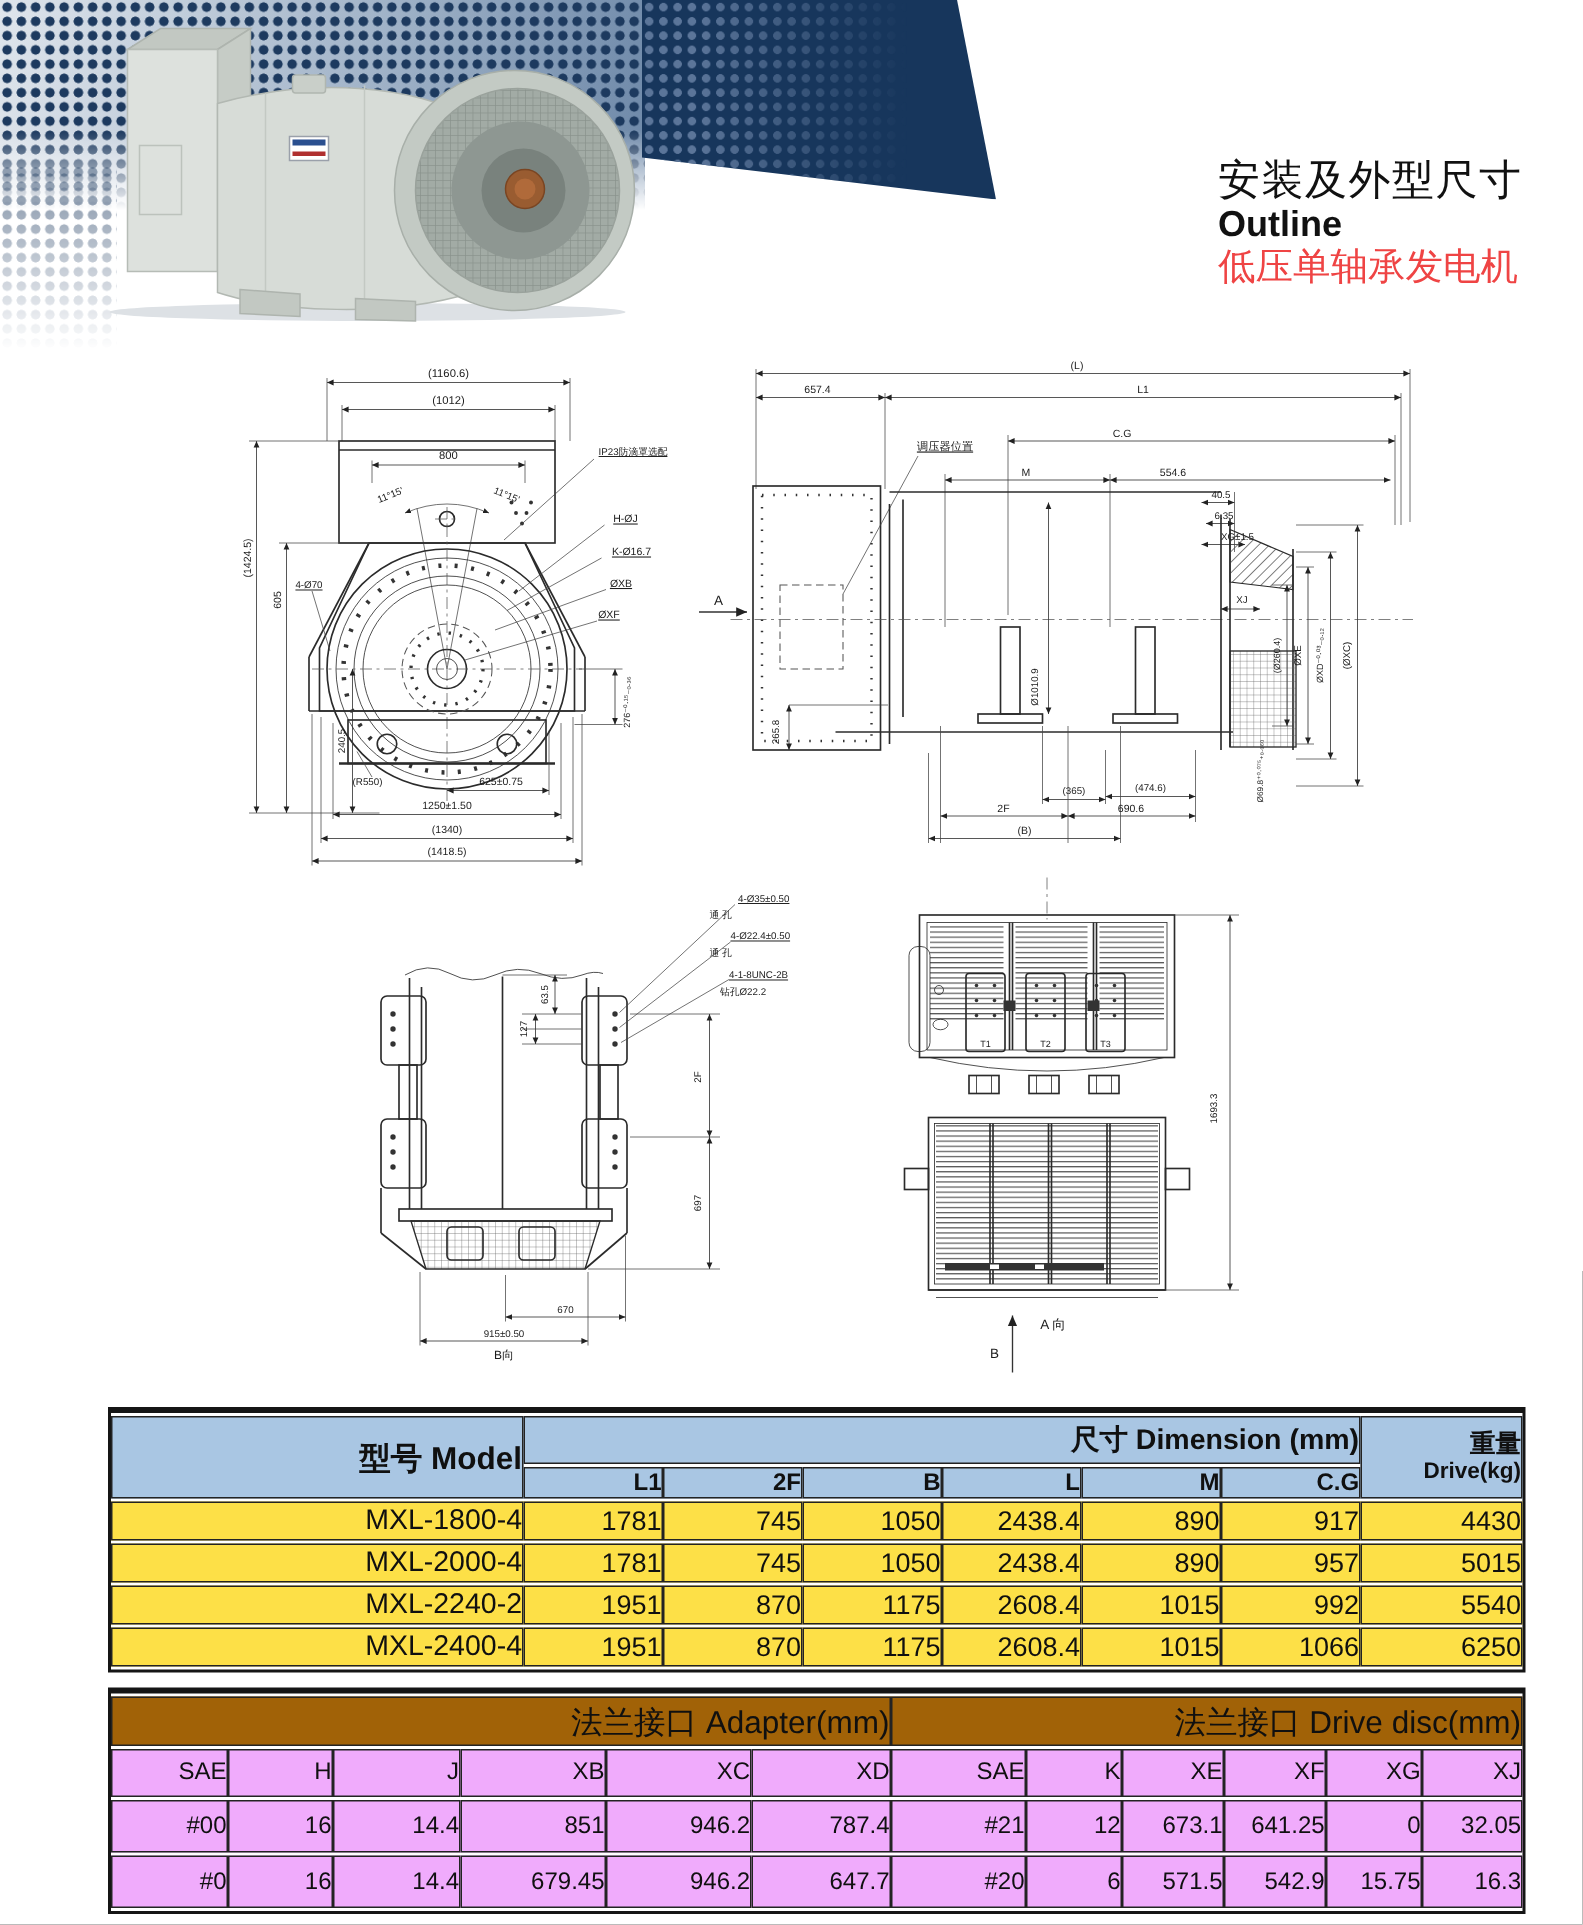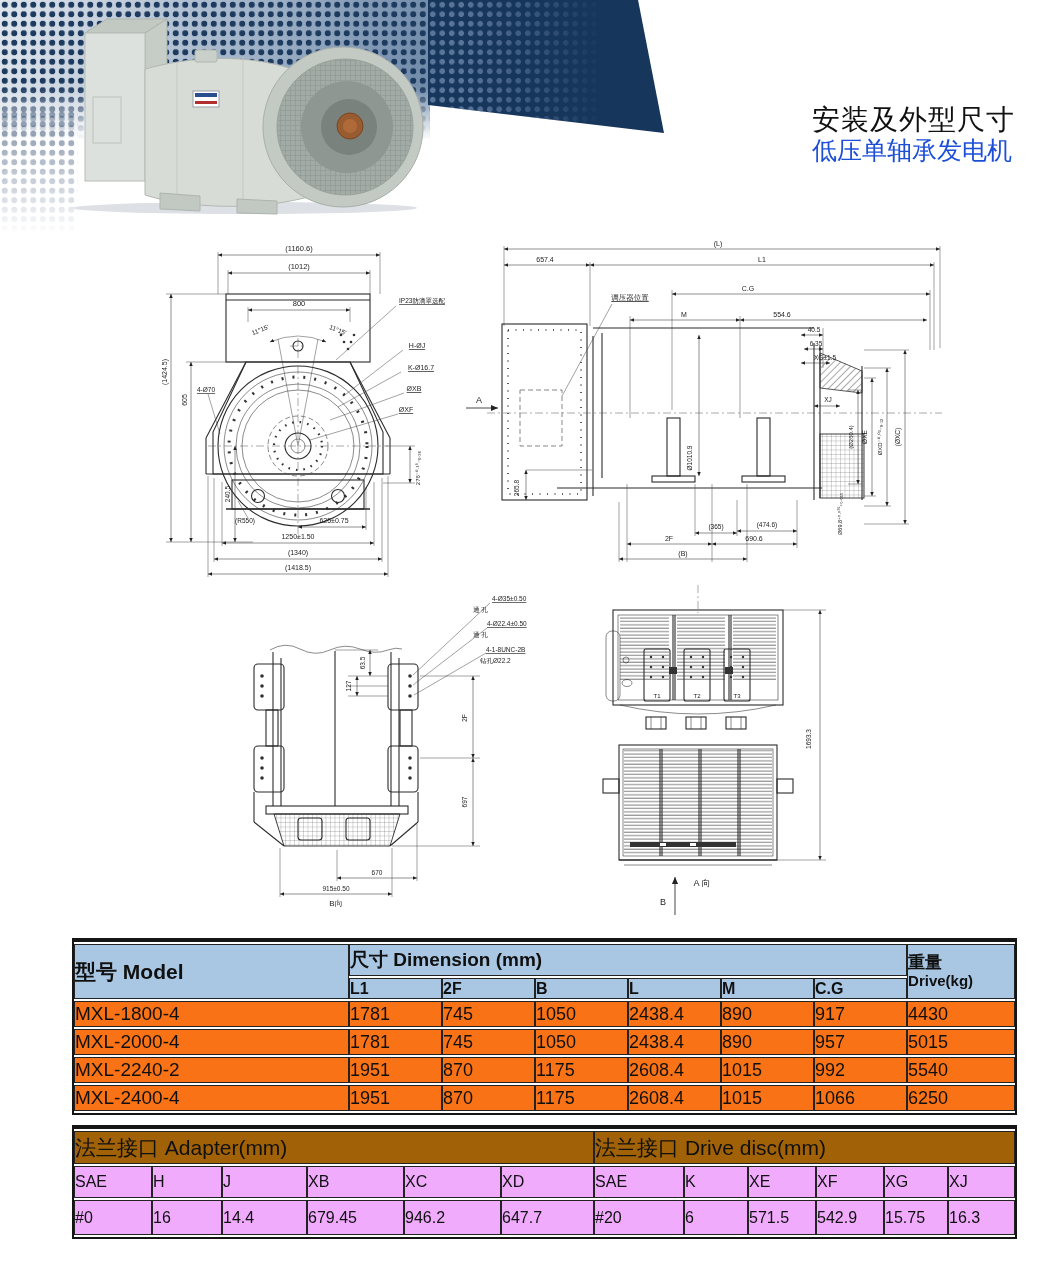--- a/index.html
+++ b/index.html
@@ -20,21 +20,21 @@
   .navy{position:absolute;left:428px;top:0;width:236px;height:133px;background:#17365c;
         clip-path:polygon(0 0,89% 0,100% 100%,0 79%)}
   .navy-dots{position:absolute;inset:0;
     background-image:radial-gradient(circle,#5b7599 2.6px,rgba(91,117,153,0) 3px);
     background-size:9.5px 9.5px;
     -webkit-mask-image:linear-gradient(to right,#000 15%,transparent 75%);
     mask-image:linear-gradient(to right,#000 15%,transparent 75%)}
   .titleblock{position:absolute;left:812px;top:104px;width:238px;line-height:1.15}
   .tb1{font-size:28px;font-weight:normal;letter-spacing:1px}
   .tb2{font-size:24px;font-weight:bold}
-  .tb3{font-size:25px;font-weight:400;color:#1d4ed8}
+  .tb3{font-size:25px;font-weight:400;color:#ef4444}
   .tb4{font-size:25px;font-weight:400;color:#1a1a1a}
   
   svg.draw{position:absolute;overflow:visible}
   .o{fill:none;stroke:#2b2b2b;stroke-width:1.1}
   .o2{fill:none;stroke:#2b2b2b;stroke-width:1.6}
   .t{fill:none;stroke:#2b2b2b;stroke-width:.55}
   .e{fill:none;stroke:#444;stroke-width:.5}
   .d{fill:none;stroke:#333;stroke-width:.55;marker-start:url(#ar);marker-end:url(#ar)}
   .d2{fill:none;stroke:#333;stroke-width:.9;marker-end:url(#ar)}
   .c{fill:none;stroke:#555;stroke-width:.5;stroke-dasharray:8 3 2 3}
@@ -43,24 +43,24 @@
   .bolt{fill:none;stroke:#333;stroke-width:3;stroke-dasharray:2 9}
   .bolt2{fill:none;stroke:#333;stroke-width:2.2;stroke-dasharray:1.6 6}
   .ht{fill:url(#htp);stroke:#2b2b2b;stroke-width:.8}
   .ms{fill:url(#msp);stroke:#2b2b2b;stroke-width:.9}
   .lv{fill:url(#lvp);stroke:none}
   .dk{fill:#333;stroke:none}
   .labels text{fill:#1c1c1c;font-family:"Liberation Sans","DejaVu Sans",sans-serif}
   
   table.tbl{position:absolute;border-collapse:separate;border-spacing:0 2px;
     border:2.5px solid #151515;border-top-width:4px;background:#fff;table-layout:fixed;
-    text-align:left;color:#101010}
+    text-align:right;color:#101010}
   .tbl td{border:1.3px solid #232323;padding:0;overflow:hidden;white-space:nowrap}
   .t1{left:72px;top:938px;width:941px}
-  .t1 td{background:#f97316;font-size:18px;height:24px}
+  .t1 td{background:#fde047;font-size:18px;height:24px}
   .t1 tr.hd td,.t1 tr.sub td{background:#a9c6e3;font-weight:bold}
   .t1 .model-h{font-size:21px}
   .t1 .dim-h{font-size:19px;height:30px}
   .t1 tr.sub td{font-size:16px;height:19px}
   .t1 .wt-h{font-size:17px;line-height:1.1}
   .t1 .wt-en{font-size:15px;font-weight:bold}
   .t1 td.model{font-size:19px}
   .t2{left:72px;top:1125px;width:941px}
   .t2 td{background:#f0abfc;font-size:16px;height:33px}
   .t2 tr.hd td{background:#a16207;font-weight:normal;font-size:21px;height:31px}
@@ -113,20 +113,21 @@
     <circle cx="318" cy="122" r="80" fill="#c3cac4" stroke="#a8afa9"></circle>
     <circle cx="320" cy="122" r="68" fill="url(#pm)" stroke="#9aa29c"></circle>
     <circle cx="322" cy="122" r="46" fill="#8e9792"></circle>
     <circle cx="324" cy="122" r="28" fill="#79827d"></circle>
     <circle cx="325" cy="121" r="13" fill="#995c31" stroke="#7a4522"></circle>
     <circle cx="325" cy="121" r="7" fill="#b06a3a"></circle>
   </svg>
 
   <div class="titleblock">
     <div class="tb1">安装及外型尺寸</div>
+    <div class="tb2">Outline</div>
     <div class="tb3">低压单轴承发电机</div>
   </div>
 
   <svg class="draw" style="left:158px;top:242px" width="302" height="338" viewBox="0 0 302 338">
     <line class="d" x1="60" y1="13" x2="222" y2="13"></line>
     <line class="e" x1="60" y1="10" x2="60" y2="52"></line>
       <line class="e" x1="222" y1="10" x2="222" y2="52"></line>
     <line class="d" x1="70" y1="31" x2="212" y2="31"></line>
     <line class="e" x1="70" y1="28" x2="70" y2="52"></line>
       <line class="e" x1="212" y1="28" x2="212" y2="52"></line>
@@ -564,20 +565,34 @@
       <td>XC</td>
       <td>XD</td>
       <td>SAE</td>
       <td>K</td>
       <td>XE</td>
       <td>XF</td>
       <td>XG</td>
       <td>XJ</td>
     </tr>
     <tr>
+      <td>#00</td>
+      <td>16</td>
+      <td>14.4</td>
+      <td>851</td>
+      <td>946.2</td>
+      <td>787.4</td>
+      <td>#21</td>
+      <td>12</td>
+      <td>673.1</td>
+      <td>641.25</td>
+      <td>0</td>
+      <td>32.05</td>
+    </tr>
+    <tr>
       <td>#0</td>
       <td>16</td>
       <td>14.4</td>
       <td>679.45</td>
       <td>946.2</td>
       <td>647.7</td>
       <td>#20</td>
       <td>6</td>
       <td>571.5</td>
       <td>542.9</td>

